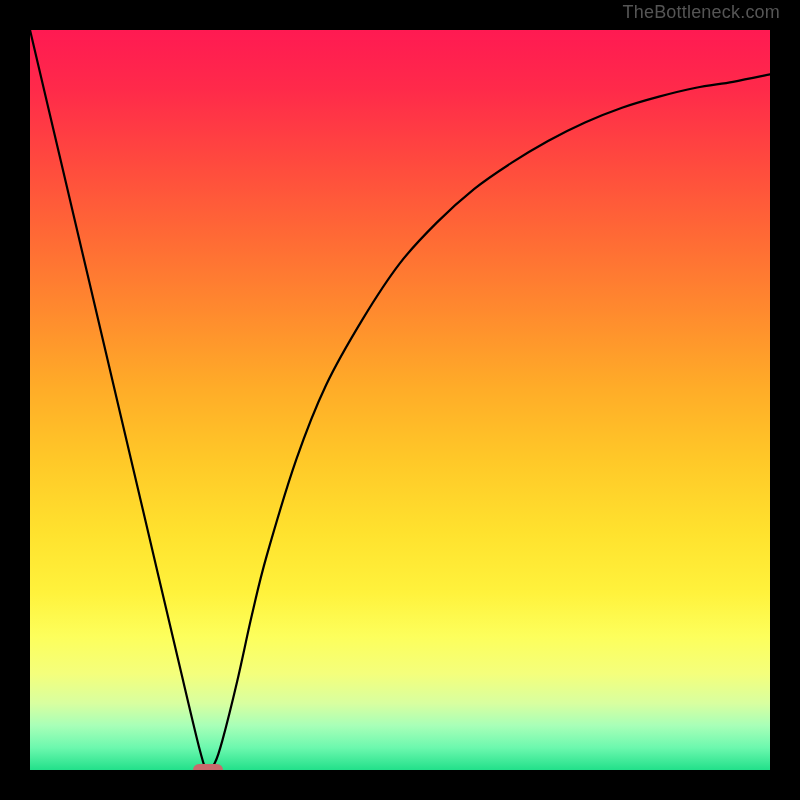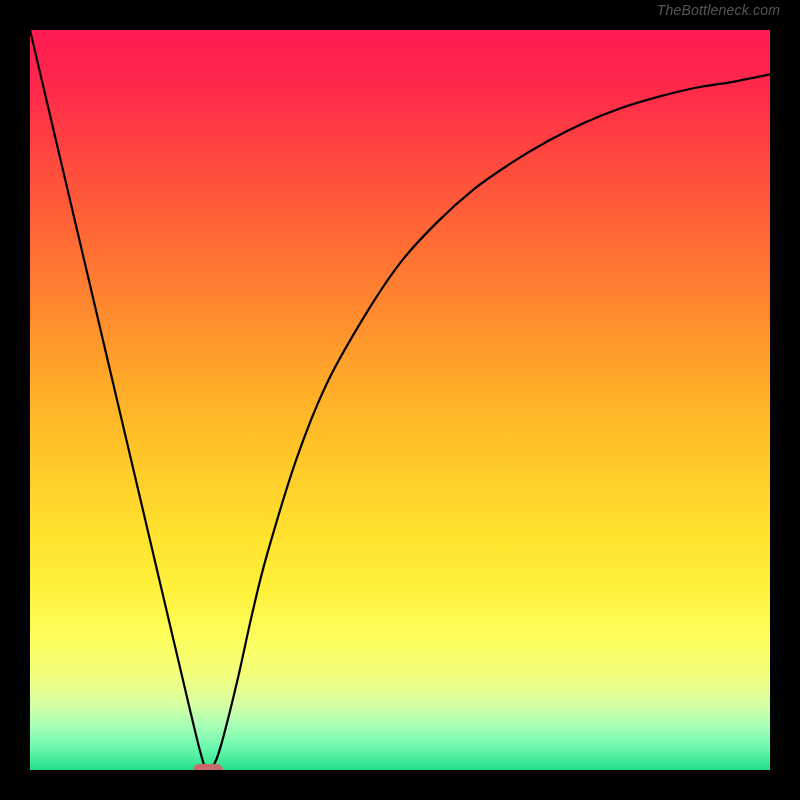--- a/index.html
+++ b/index.html
@@ -15,25 +15,24 @@
     position: relative;
     width: 800px;
     height: 800px;
     background: #000;
   }
   .watermark {
     position: absolute;
     top: 2px;
     right: 20px;
     color: #555;
-    font-size: 14px;
+    font-size: 18px;
     font-weight: 500;
     letter-spacing: 0.2px;
     user-select: none;
-    font-style: italic;
   }
   .plot {
     position: absolute;
     left: 30px;
     top: 30px;
     width: 740px;
     height: 740px;
     overflow: hidden;
   }
   .gradient {

